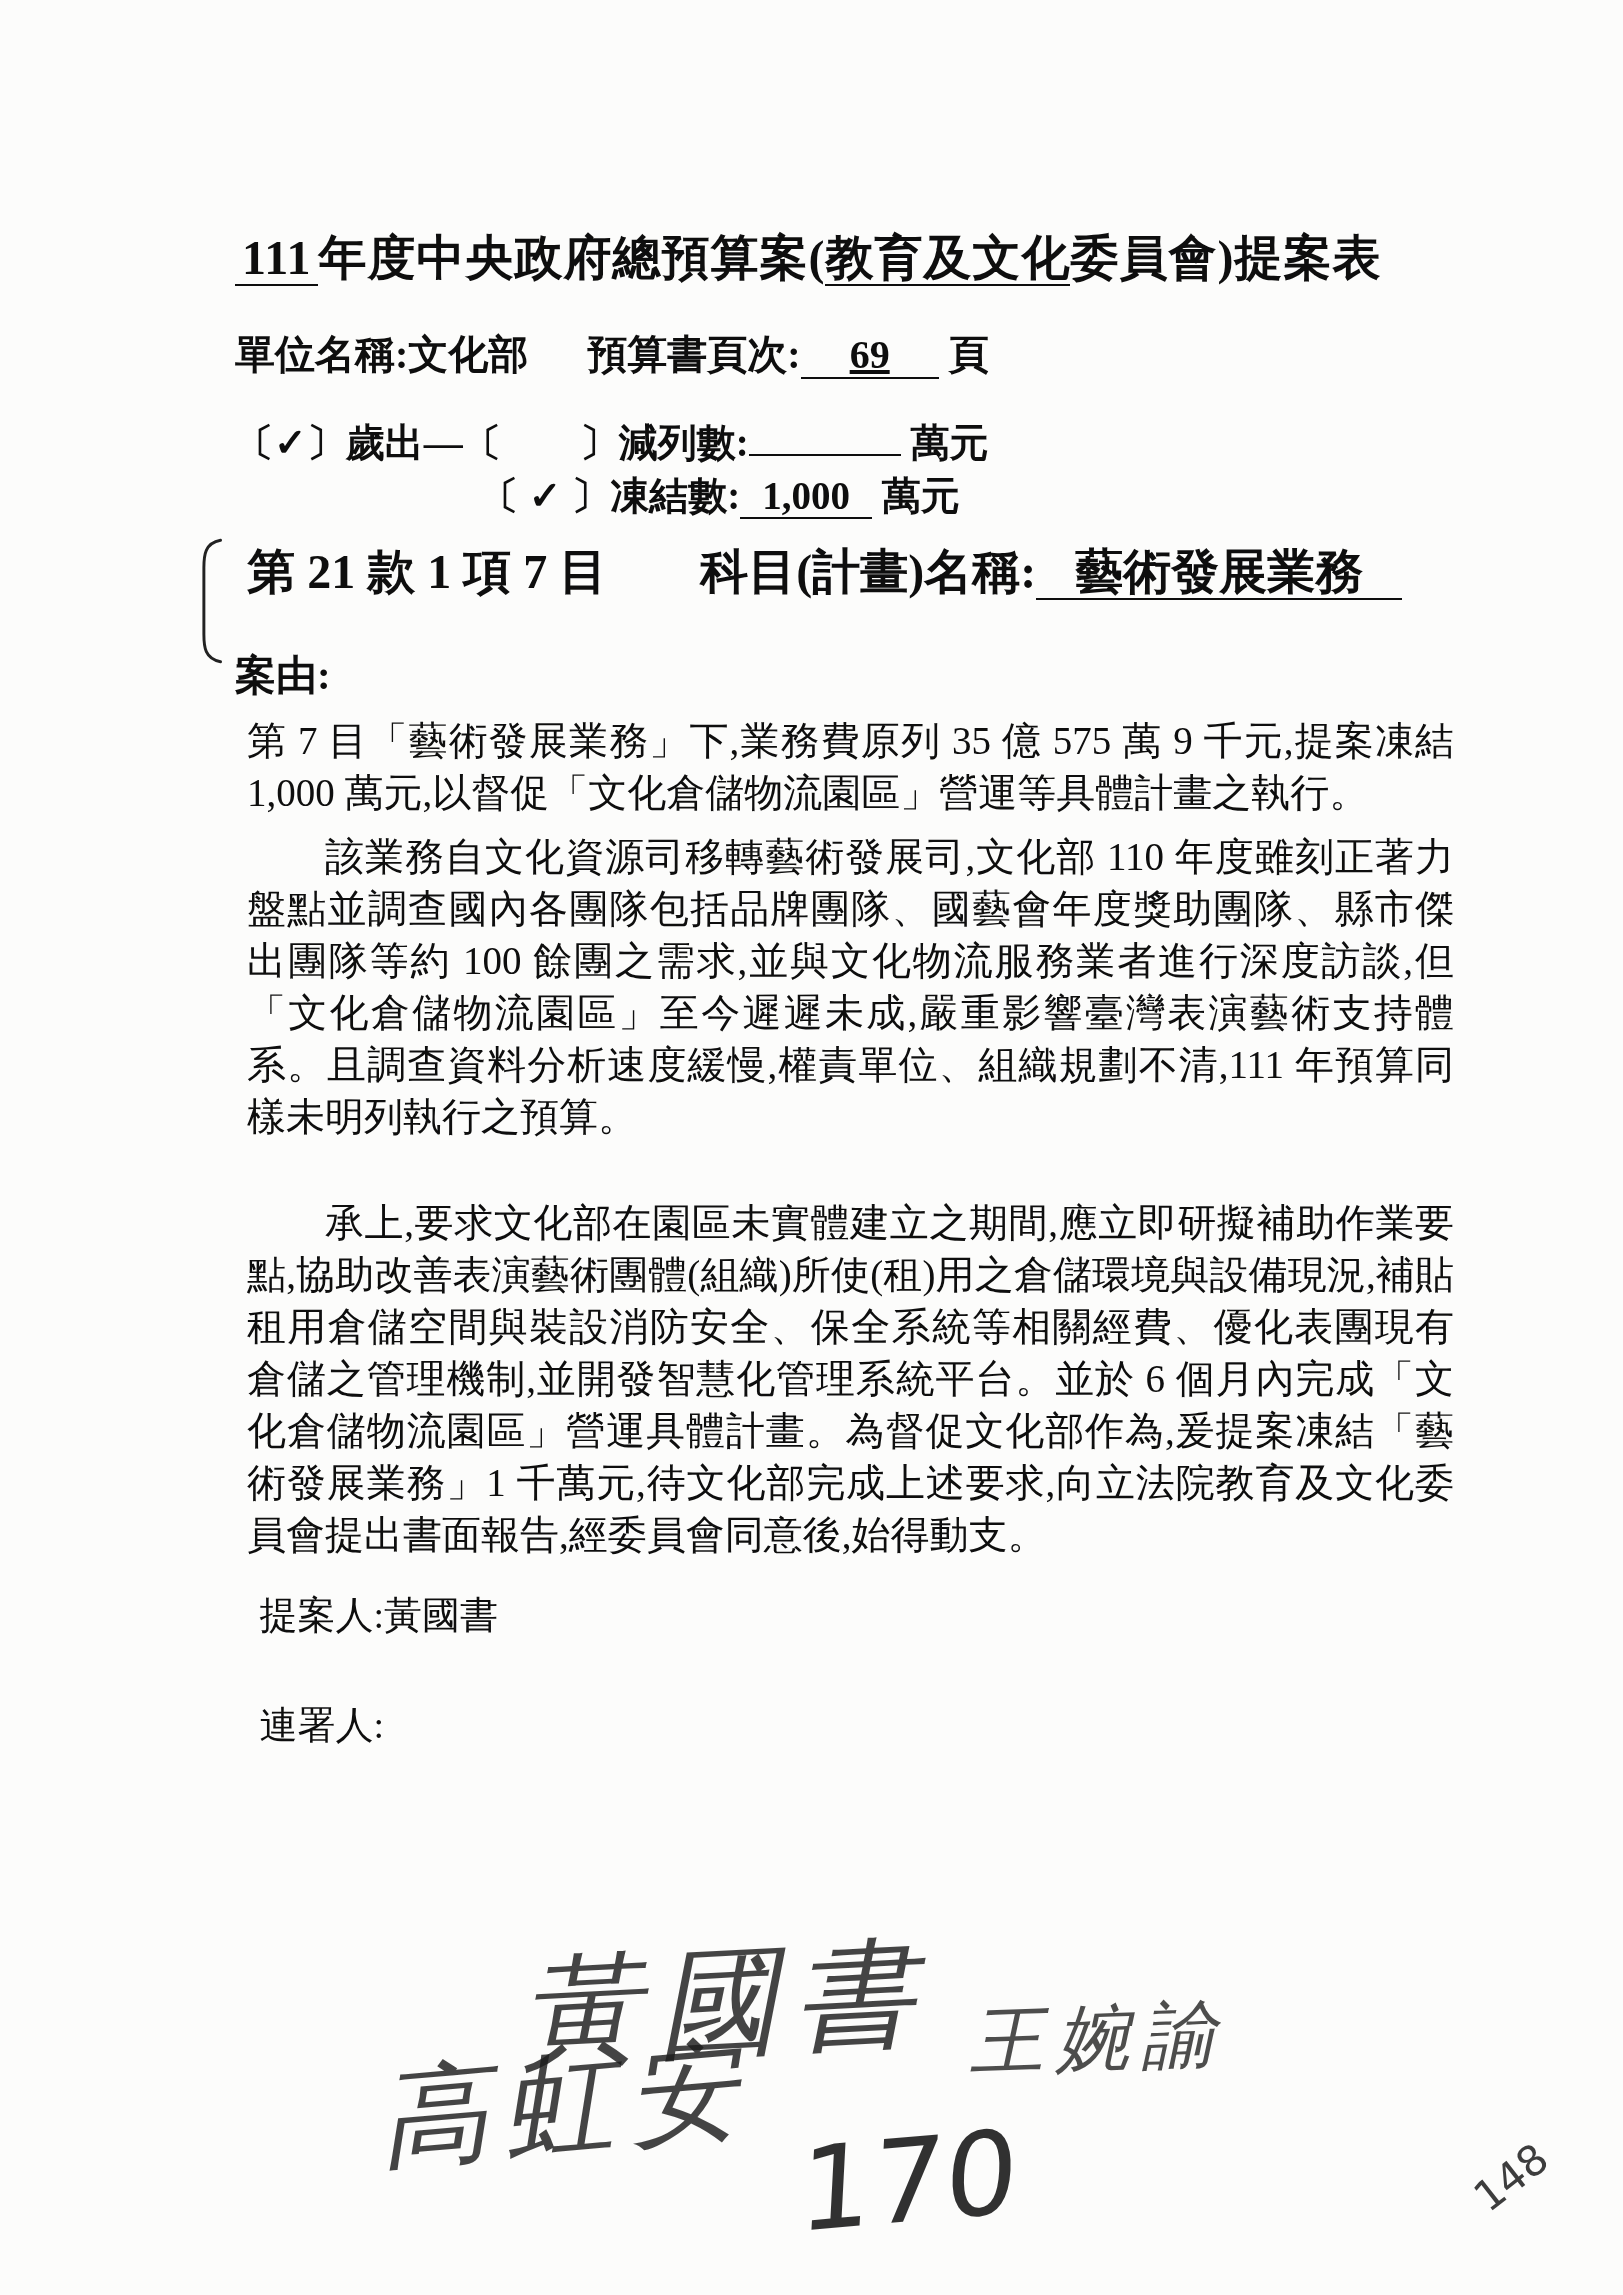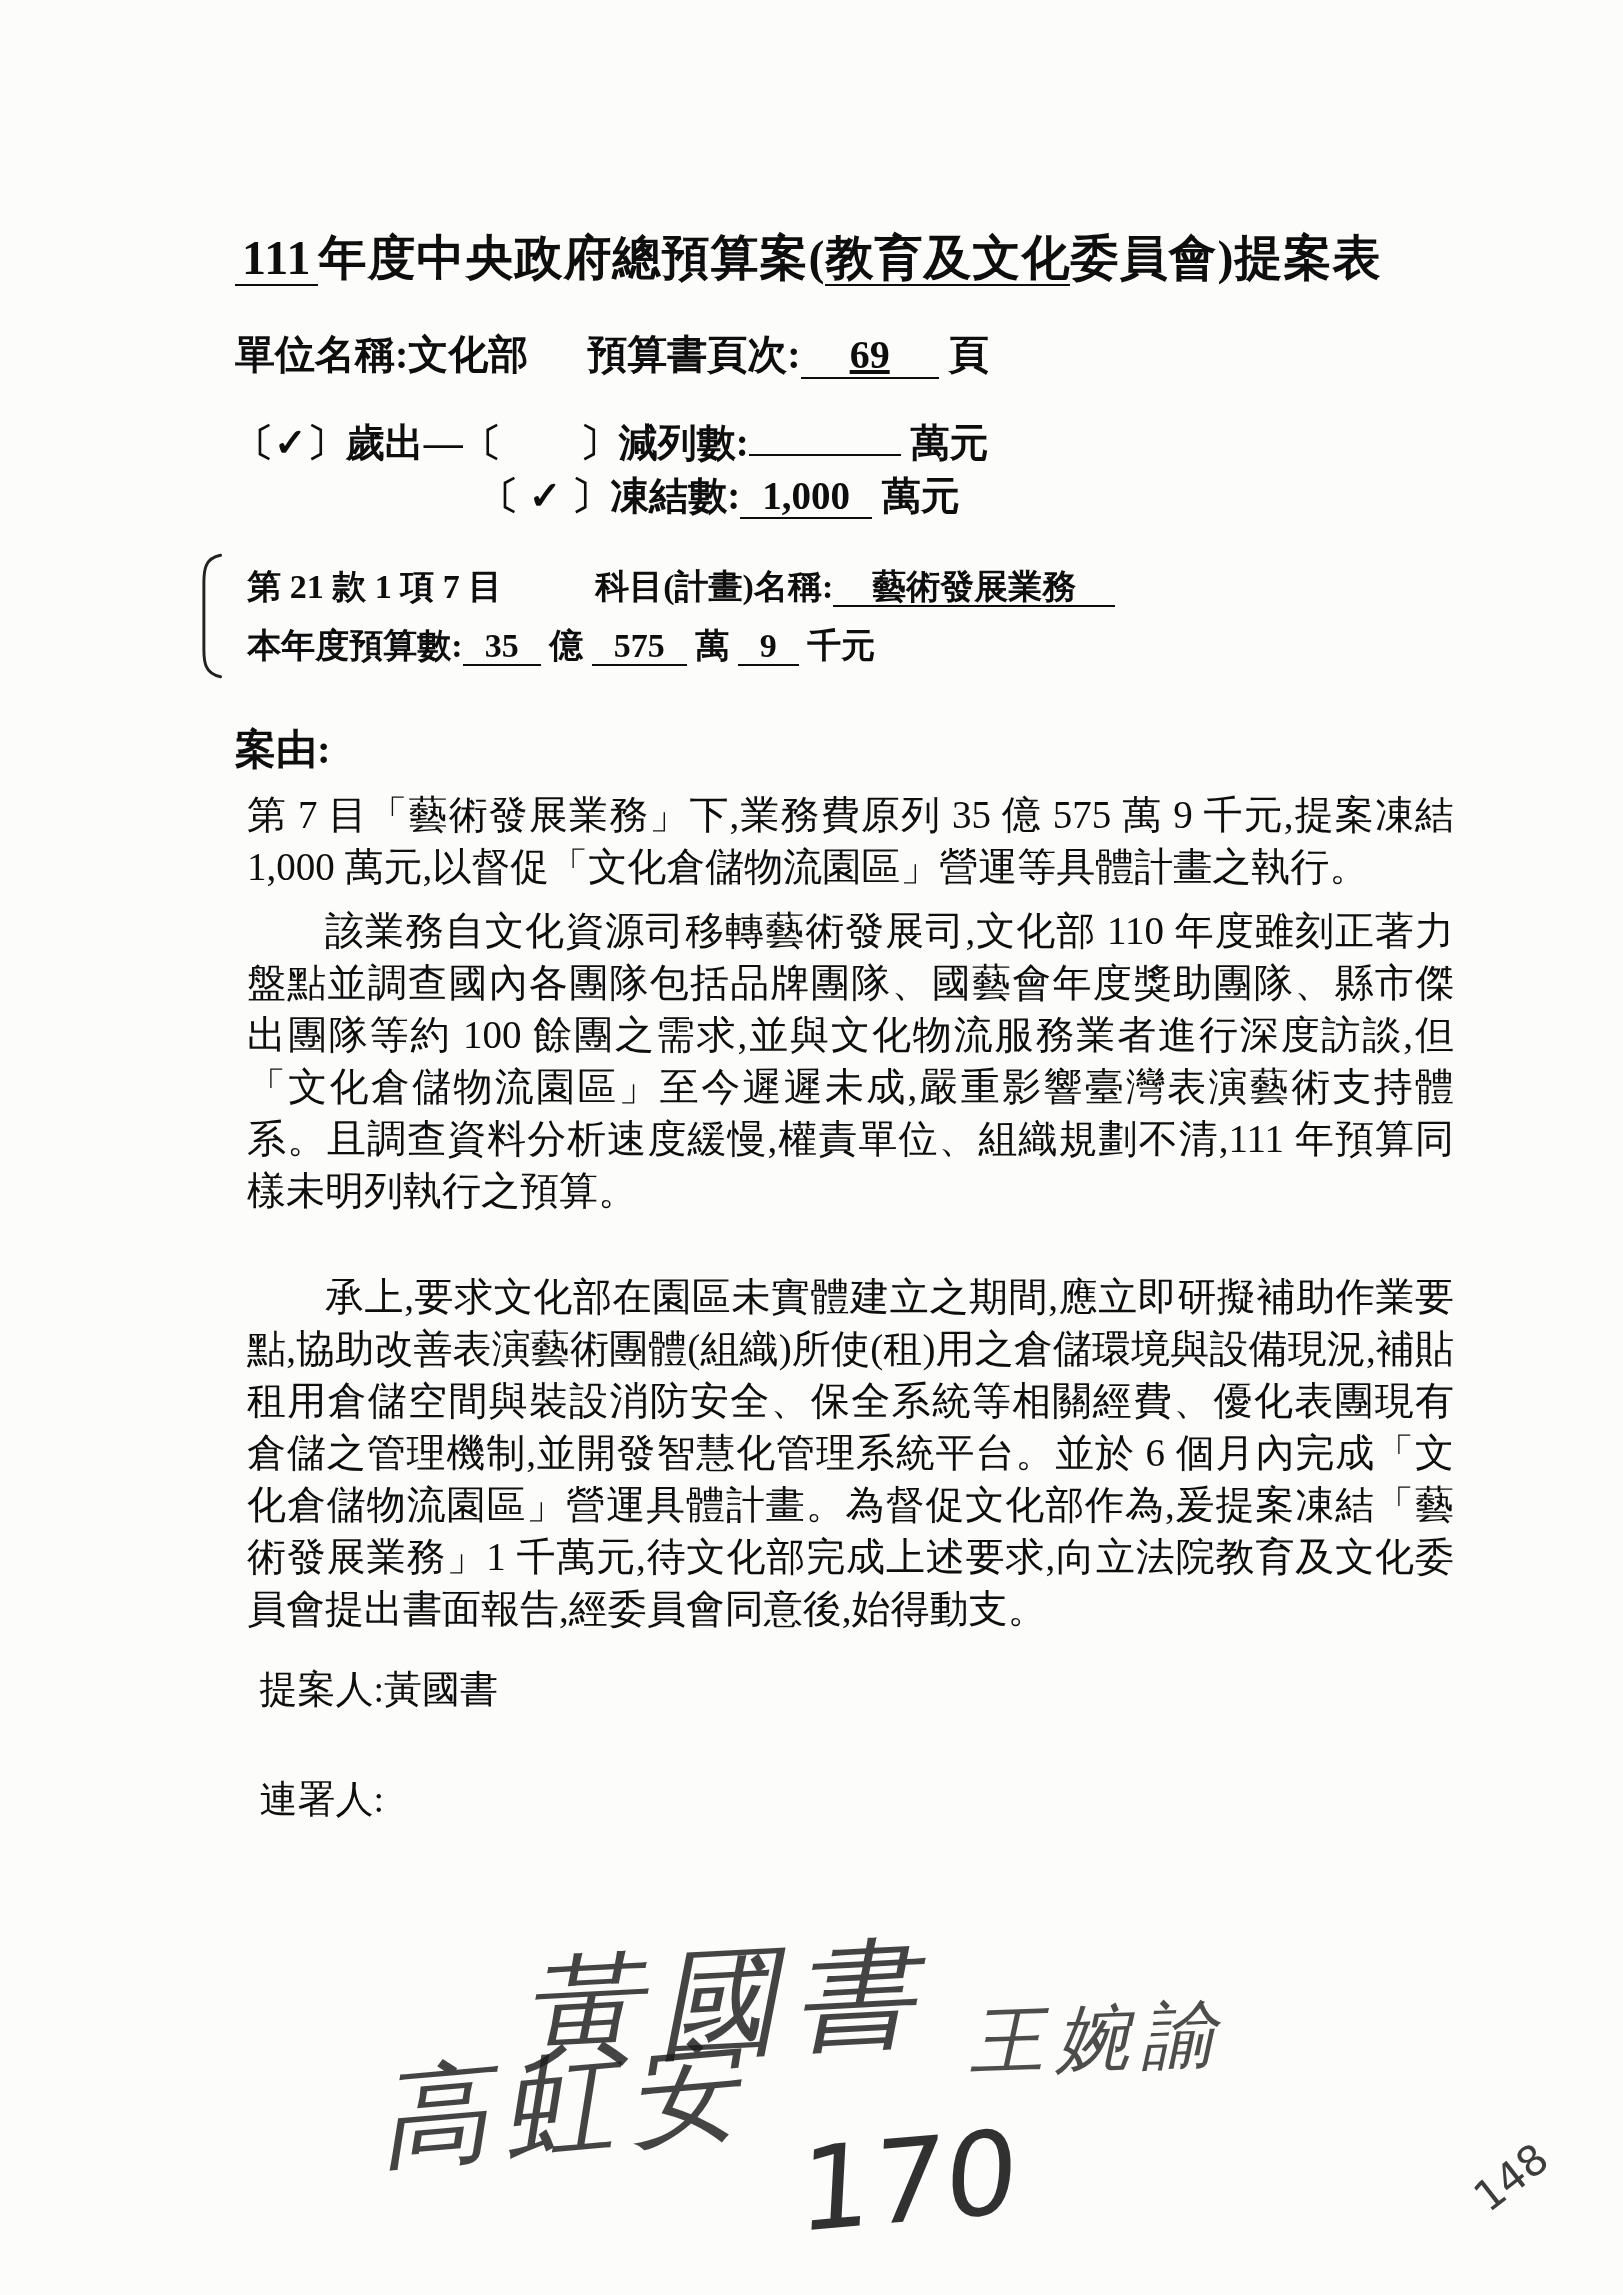--- a/index.html
+++ b/index.html
@@ -34,22 +34,22 @@
   .gap3 { display: inline-block; width: 93px; }
   .opt  { font-size: 39px; line-height: 53px; white-space: nowrap; }
   .indent3 { padding-left: 245px; }
   .blank {
     display: inline-block; width: 152px; height: 35px;
     border-bottom: 2.5px solid #0e0e0e;
     vertical-align: baseline;
   }
   .subject {
     position: relative;
-    margin-top: 35px;
-    font-size: 34px; line-height: 59px;
+    margin-top: 20px;
+    font-size: 48px; line-height: 59px;
     padding-left: 12.3px;
     white-space: nowrap;
   }
   .bracket { position: absolute; left: -37px; top: -4.9px; }
   .sec { font-size: 41px; font-weight: 700; margin: 0; }
   .sec-case { margin: 47px 0 12.3px 0; }
   .sec-expl { margin: 71px 0 14.7px 0; }
   .body {
     font-size: 39px; line-height: 52px;
     text-align: justify;
@@ -85,21 +85,20 @@
 
     <div class="opt bold"><span>〔✓〕歲出—〔　　〕減列數:</span><span class="blank"></span> <span>萬元</span></div>
 
     <div class="opt bold indent3"><span>〔 ✓ 〕凍結數:</span><span class="u padnum">1,000</span> <span>萬元</span></div>
 
     <div class="subject bold">
       <svg class="bracket" width="24.5" height="128" viewBox="0 0 50 260">
         <path d="M46 6 C14 12 12 36 12 62 L12 198 C12 224 14 248 46 254" fill="none" stroke="#222" stroke-width="6" stroke-linecap="round"></path>
       </svg>
       <div class="subject-row"><span>第 21 款 1 項 7 目</span><span class="gap3"></span><span>科目(計畫)名稱:</span><span class="u padname">藝術發展業務</span></div>
-      <div class="subject-row"><span>本年度預算數:</span><span class="u padnum">35</span> <span>億</span> <span class="u padnum">575</span> <span>萬</span> <span class="u padnum">9</span> <span>千元</span></div>
     </div>
 
     <h2 class="sec sec-case">案由:</h2>
     <p class="body">第 7 目「藝術發展業務」下,業務費原列 35 億 575 萬 9 千元,提案凍結 1,000 萬元,以督促「文化倉儲物流園區」營運等具體計畫之執行。</p>
 
     <p class="body ind">該業務自文化資源司移轉藝術發展司,文化部 110 年度雖刻正著力盤點並調查國內各團隊包括品牌團隊、國藝會年度獎助團隊、縣市傑出團隊等約 100 餘團之需求,並與文化物流服務業者進行深度訪談,但「文化倉儲物流園區」至今遲遲未成,嚴重影響臺灣表演藝術支持體系。且調查資料分析速度緩慢,權責單位、組織規劃不清,111 年預算同樣未明列執行之預算。</p>
     <p class="body ind ind-last">承上,要求文化部在園區未實體建立之期間,應立即研擬補助作業要點,協助改善表演藝術團體(組織)所使(租)用之倉儲環境與設備現況,補貼租用倉儲空間與裝設消防安全、保全系統等相關經費、優化表團現有倉儲之管理機制,並開發智慧化管理系統平台。並於 6 個月內完成「文化倉儲物流園區」營運具體計畫。為督促文化部作為,爰提案凍結「藝術發展業務」1 千萬元,待文化部完成上述要求,向立法院教育及文化委員會提出書面報告,經委員會同意後,始得動支。</p>
 
     <div class="footer">
       <div class="footer-line">提案人:黃國書</div>

